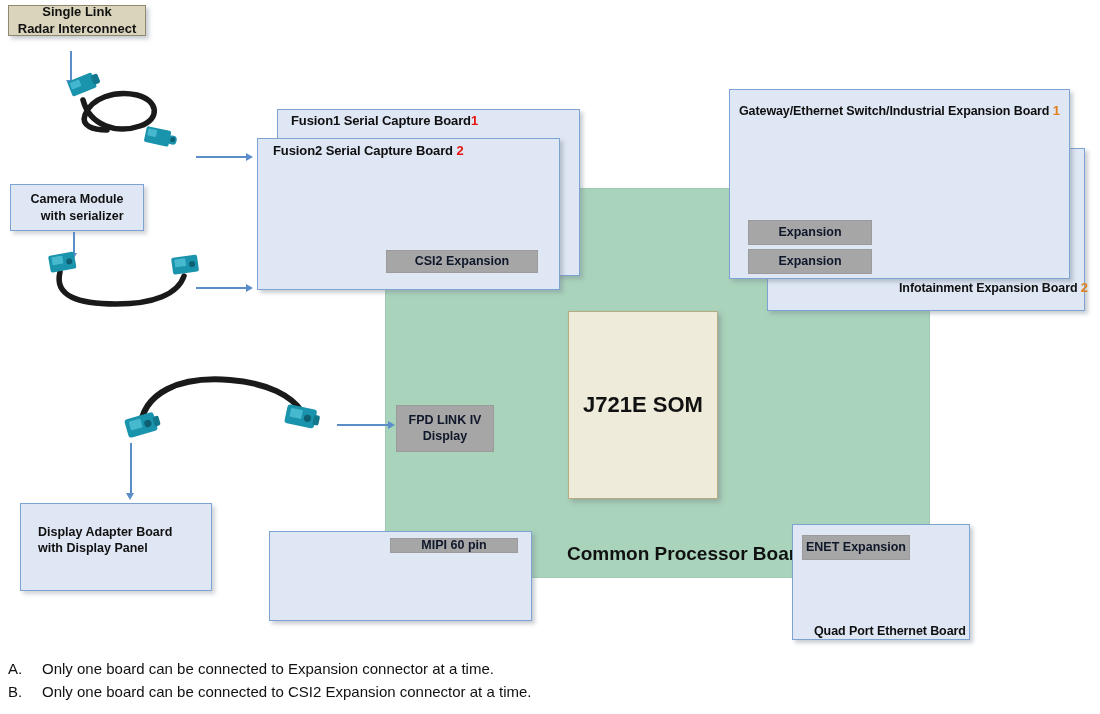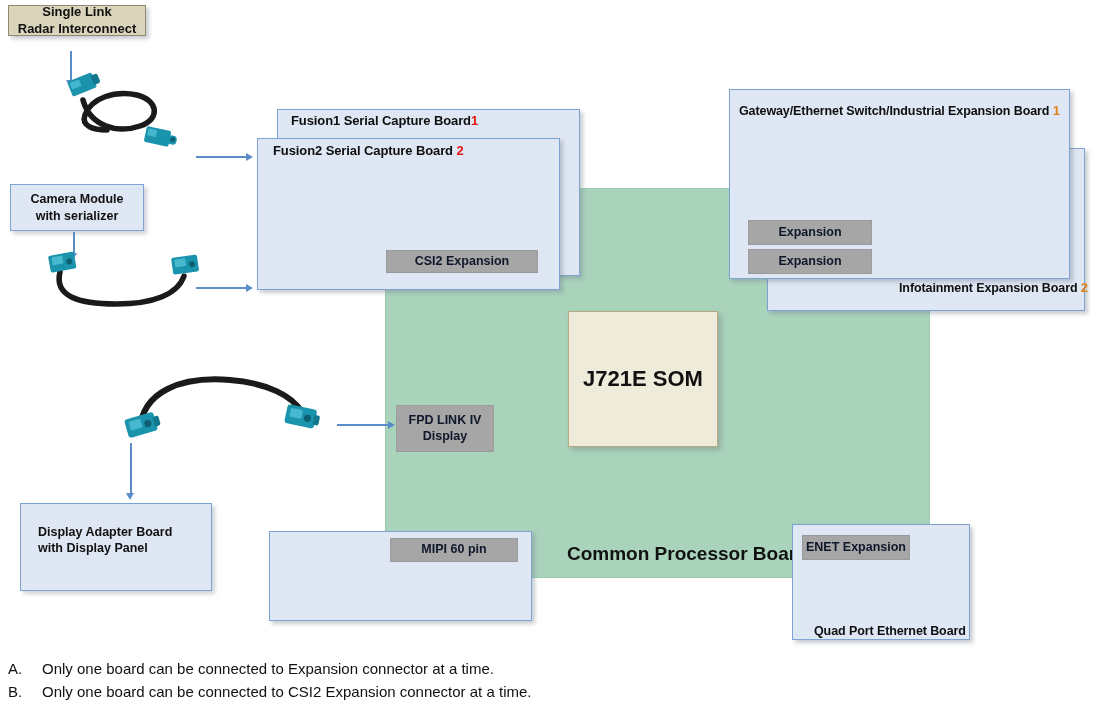--- a/index.html
+++ b/index.html
@@ -48,21 +48,21 @@
   }
 
   
   .modbox{
     background:#dfe6f4;
     border:1.5px solid #7da3d2;
     box-shadow:3px 3px 4px rgba(120,130,145,0.35);
     display:flex;align-items:center;justify-content:center;
     text-align:center;
   }
-  .modbox span{font-weight:bold;font-size:12.5px;color:#111;line-height:1.3;}
+  .modbox span{font-weight:bold;font-size:12.5px;color:#111;line-height:1.3;text-align:right;}
 
   
   .greenboard{
     background:#a9d3bb;
     border:1px solid #9cc9af;
   }
   .greenboard-label{
     position:absolute;
     font-weight:bold;font-size:19px;color:#111;white-space:nowrap;
   }
@@ -100,21 +100,21 @@
   svg.conn{position:absolute;overflow:visible;}
 </style>
 </head>
 <body>
 
 <div id="stage">
 
   <div class="box greenboard" style="left:385px;top:188px;width:545px;height:390px;"></div>
   <div class="greenboard-label" style="left:567px;top:543px;">Common Processor Board</div>
 
-  <div class="box som" style="left:568px;top:311px;width:150px;height:136px;">
+  <div class="box som" style="left:568px;top:311px;width:150px;height:188px;">
     <span>J721E SOM</span>
   </div>
 
   <div class="box gray" style="left:396px;top:405px;width:98px;height:47px;flex-direction:column;">
     <span>FPD LINK IV</span>
     <span>Display</span>
   </div>
 
   <div class="box card" style="left:277px;top:109px;width:303px;height:167px;"></div>
   <div class="card-label" style="left:291px;top:113px;font-size:13px;">
@@ -144,21 +144,21 @@
   </div>
 
   <div class="box gray" style="left:748px;top:220px;width:124px;height:25px;">
     <span>Expansion</span>
   </div>
   <div class="box gray" style="left:748px;top:249px;width:124px;height:25px;">
     <span>Expansion</span>
   </div>
 
   <div class="box card" style="left:269px;top:531px;width:263px;height:90px;"></div>
-  <div class="box gray" style="left:390px;top:538px;width:128px;height:24px;">
+  <div class="box gray" style="left:390px;top:538px;width:128px;height:15px;">
     <span>MIPI 60 pin</span>
   </div>
 
   <div class="box card" style="left:792px;top:524px;width:178px;height:116px;"></div>
   <div class="box gray" style="left:802px;top:535px;width:108px;height:25px;">
     <span>ENET Expansion</span>
   </div>
   <div class="card-label" style="left:814px;top:624px;font-size:12.5px;">Quad Port Ethernet Board</div>
 
   <div class="box tanbox" style="left:8px;top:5px;width:138px;height:31px;">

